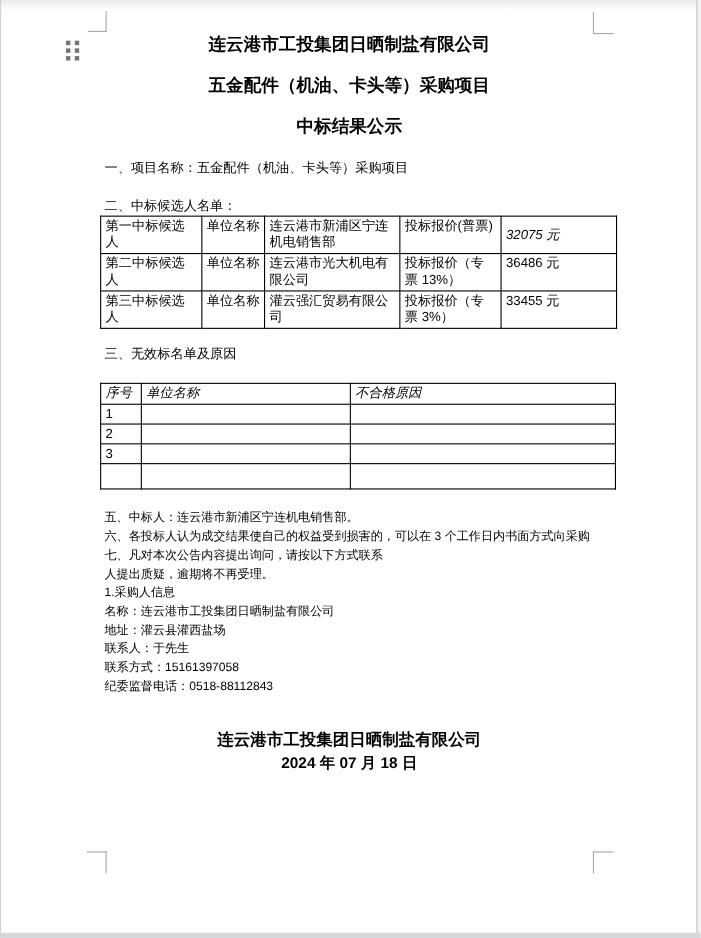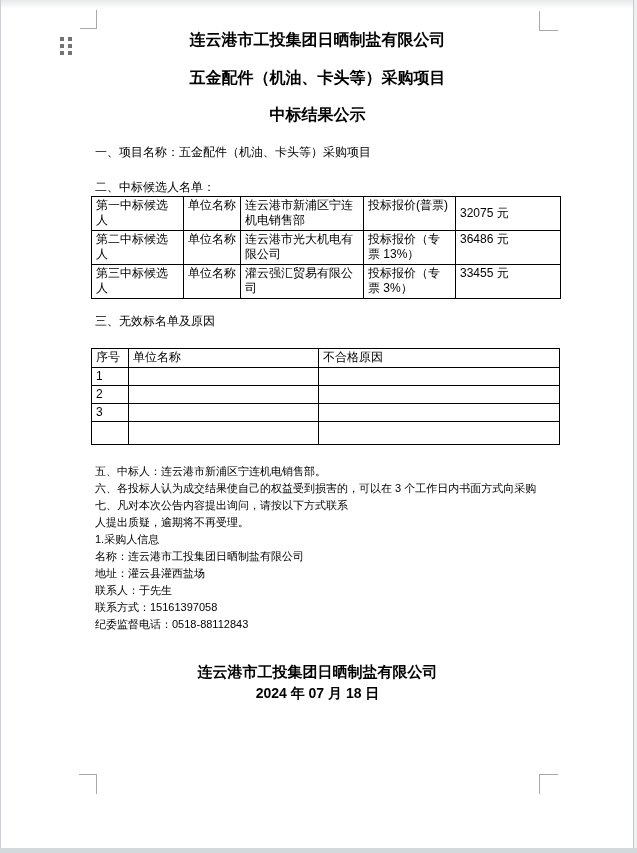--- a/index.html
+++ b/index.html
@@ -50,23 +50,23 @@
   table { border-collapse: collapse; table-layout: fixed; position: absolute; background: #fff; padding-left: 36px; }
   td, th {
     border: 1px solid #000;
     font-size: 12px; font-weight: normal;
     padding: 1px 4px; text-align: left;
     vertical-align: top; line-height: 15px;
     overflow: hidden;
   }
   .tbl1 { left: 91px; top: 196px; width: 470px; }
   .tbl1 tr { height: 34px; }
-  .tbl1 td.v-mid { vertical-align: middle; }
+  .tbl1 td.v-mid { vertical-align: middle; font-style: italic; }
   .tbl2 { left: 91px; top: 348px; width: 469px; }
-  .tbl2 tr.hdr { height: 19px; }
+  .tbl2 tr.hdr { height: 19px; font-style: italic; }
   .tbl2 tr.r   { height: 15px; }
   .tbl2 tr.r3  { height: 16px; }
   .tbl2 tr.blank { height: 23px; }
 
   .para {
     position: absolute; left: 95px; top: 463px; width: 448px;
     font-size: 11px; line-height: 17px;
   }
   .para div { height: 17px; white-space: nowrap; }
 

